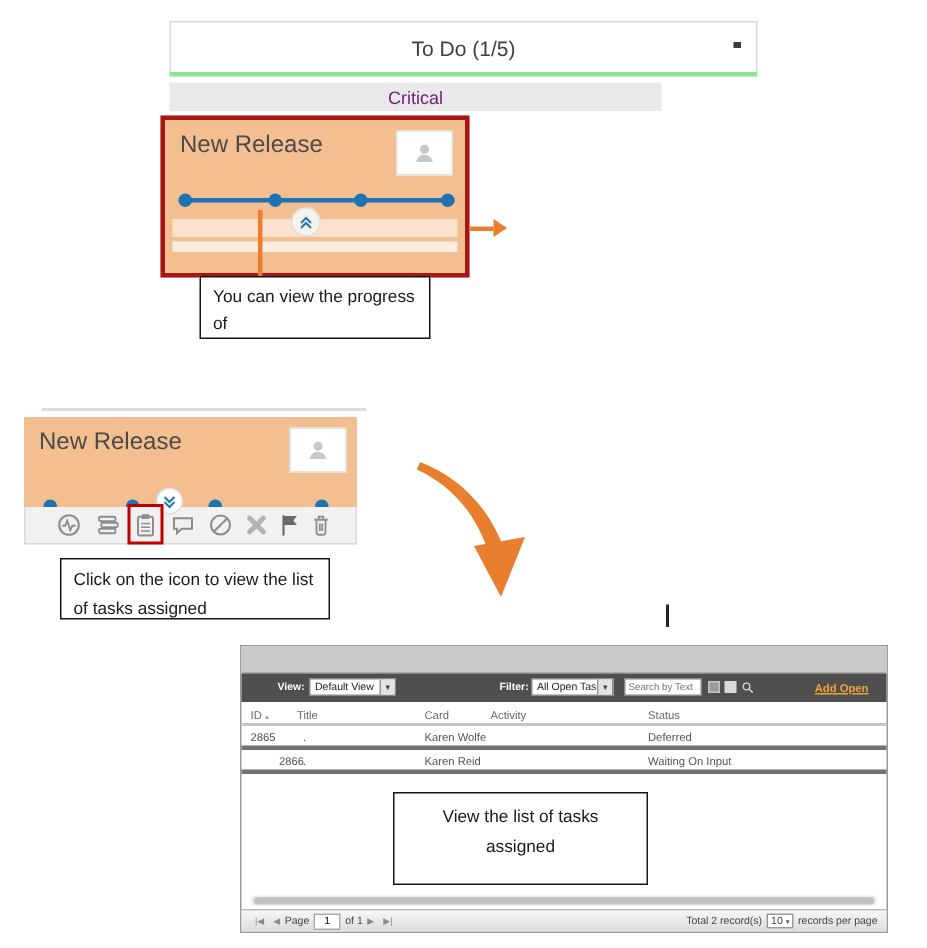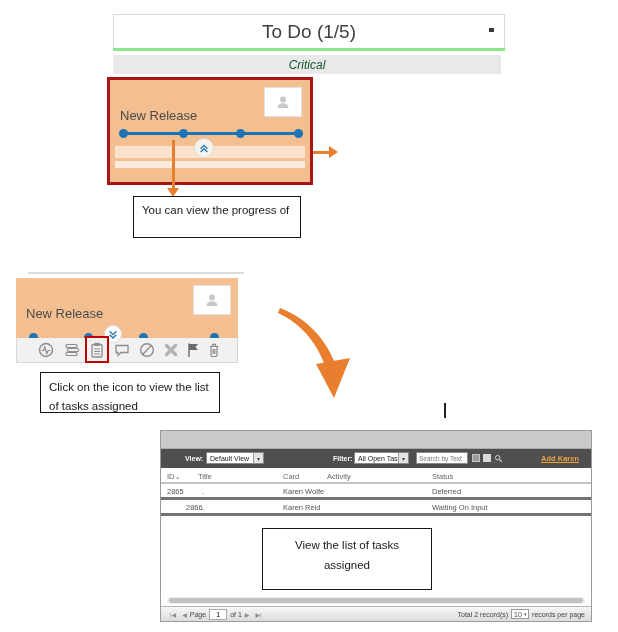--- a/index.html
+++ b/index.html
@@ -3,44 +3,44 @@
 <meta charset="utf-8">
 <style>
   html,body{margin:0;padding:0;background:#fff;}
   #stage{position:relative;width:618px;height:632px;background:#fff;overflow:hidden;
          font-family:"Liberation Sans",sans-serif;color:#3c3c3c;}
   .abs{position:absolute;}
 
   
   #todo-panel{left:113px;top:14px;width:392px;height:34px;background:#fff;
     border:1px solid #d9d9d9;border-bottom:none;box-sizing:border-box;
-    display:flex;align-items:center;justify-content:center;font-size:19px;color:#3f3f3f;}
+    display:flex;align-items:center;justify-content:center;font-size:14px;color:#3f3f3f;}
   #todo-menu-dot{position:absolute;right:10px;top:13px;width:5px;height:4px;background:#3a3a3a;}
   #green-line{left:113px;top:48px;width:392px;height:3px;background:#8be58b;}
-  #critical-bar{left:113px;top:55px;width:388px;height:19px;background:#e9e9e9;
-    display:flex;align-items:center;justify-content:center;font-size:12px;color:#14532d;font-style:italic;}
+  #critical-bar{left:113px;top:55px;width:328px;height:19px;background:#e9e9e9;
+    display:flex;align-items:center;justify-content:center;font-size:12px;color:#701a75;}
 
   
   #card1{left:107px;top:77px;width:206px;height:108px;background:#f3bf90;
     border:3px solid #a81515;box-sizing:border-box;}
-  .card-title{position:absolute;left:10px;top:8px;font-size:13px;color:#4a4a4a;margin-top:20px;}
+  .card-title{position:absolute;left:10px;top:8px;font-size:16px;color:#4a4a4a;}
   .avatar-box{position:absolute;right:8px;top:7px;width:36px;height:28px;background:#fff;
     border:1px solid #e2e2e2;display:flex;align-items:center;justify-content:center;}
   .blue-line{position:absolute;height:3px;background:#1e73b5;}
   .dot{position:absolute;width:9px;height:9px;border-radius:50%;background:#1e73b5;}
   .half-dot{position:absolute;width:9px;height:5px;border-radius:5px 5px 0 0;background:#1e73b5;}
   .overlay-bar{position:absolute;left:5px;right:5px;background:rgba(255,255,255,.55);}
   .chev-circle{position:absolute;width:20px;height:20px;border-radius:50%;background:#f7f2ea;
     border:1px solid #ddd;display:flex;align-items:center;justify-content:center;box-sizing:border-box;}
 
   
   .note{position:absolute;background:#fff;border:1.5px solid #151515;box-sizing:border-box;
     font-size:11.5px;color:#1a1a1a;line-height:1.55;padding:5px 8px;}
   #note-a{left:336px;top:78px;width:126px;height:110px;}
-  #note-b{left:133px;top:196px;width:168px;height:42px;}
+  #note-b{left:133px;top:184px;width:154px;height:42px;}
   #note-c{left:40px;top:372px;width:180px;height:41px;line-height:1.65;}
   #note-d{left:262px;top:528px;width:170px;height:62px;text-align:center;padding-top:7px;line-height:1.7;z-index:6;}
 
   
   .o{background:#e87e2e;}
   #arrow-right-stem{left:313px;top:151px;width:16px;height:3px;}
   #arrow-right-head{left:329px;top:146px;width:0;height:0;border-left:9px solid #e87e2e;
     border-top:6px solid transparent;border-bottom:6px solid transparent;}
   #arrow-down-stem{left:172px;top:140px;width:3px;height:48px;}
   #arrow-down-head{left:167px;top:188px;width:0;height:0;border-top:9px solid #e87e2e;
@@ -240,21 +240,21 @@
       </span>
       <input id="tw-search" type="text" placeholder="Search by Text" style="">
       <span class="tw-mini" id="tw-sq1"></span>
       <span class="tw-mini" id="tw-sq2"></span>
       <span class="tw-mini" id="tw-mag">
         <svg width="9" height="9" viewBox="0 0 16 16">
             <circle cx="6.5" cy="6.5" r="4" fill="none" stroke="#d8d8d8" stroke-width="1.6"></circle>
             <line x1="9.5" y1="9.5" x2="14" y2="14" stroke="#d8d8d8" stroke-width="1.8"></line>
           </svg>
       </span>
-      <span id="tw-addtask">Add Karen</span>
+      <span id="tw-addtask">Add Open</span>
     </div>
     <div id="tw-headrow">
       <span class="tw-col" style="left:6px;">
         <span>ID</span>
         <span style="font-size:5px;color:#999;">▴</span>
       </span>
       <span class="tw-col" style="left:37px;">Title</span>
       <span class="tw-col" style="left:122px;">Card</span>
       <span class="tw-col" style="left:166px;">Activity</span>
       <span class="tw-col" style="left:271px;">Status</span>

